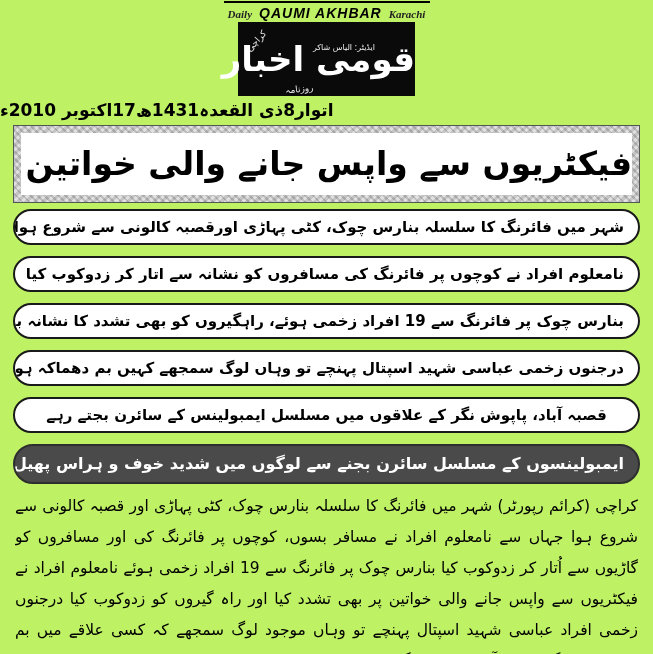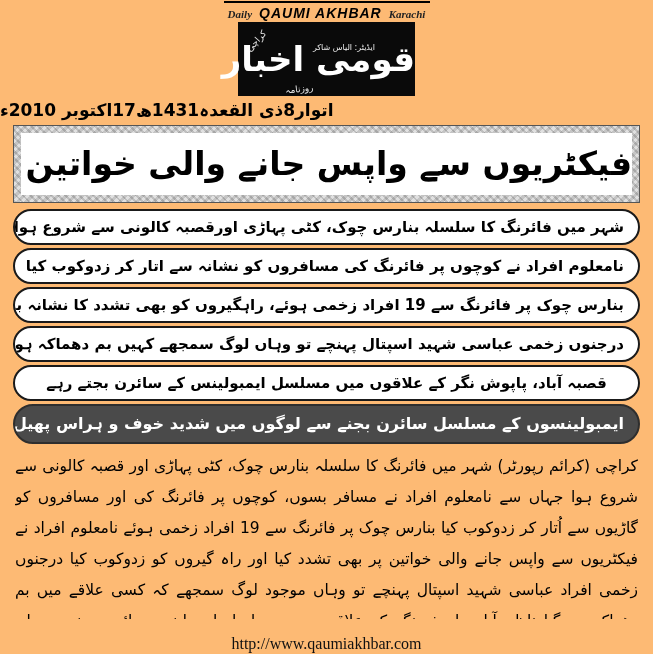--- a/index.html
+++ b/index.html
@@ -1,21 +1,21 @@
 <!DOCTYPE html>
 <html><head>
 <meta charset="utf-8">
 <style>
   * { margin: 0; padding: 0; box-sizing: border-box; }
   html, body { background: #ffffff; }
   .page {
     position: relative;
     width: 653px; height: 654px;
     margin: 0 auto;
-    background: #fdba74;
+    background: #bef264;
     font-family: "DejaVu Sans", sans-serif;
     color: #111;
     overflow: hidden;
   }
   
   .masthead { text-align: center; padding-top: 1px; }
   .top-rule {
     width: 206px; height: 2px; background: #000;
     margin: 0 auto 2px auto;
   }
@@ -82,21 +82,21 @@
     font-weight: bold;
     font-size: 33px;
     line-height: 62px;
     height: 62px;
     white-space: nowrap;
     overflow: hidden;
     color: #000;
   }
   
   .capsules {
-    display: flex; flex-direction: column; gap: 3px;
+    display: flex; flex-direction: column; gap: 11px;
     margin: 3px 13px 0 13px;
   }
   .capsule {
     direction: rtl;
     border: 2px solid #1a1a1a;
     border-radius: 20px;
     height: 36px;
     line-height: 32px;
     text-align: center;
     font-weight: bold;

